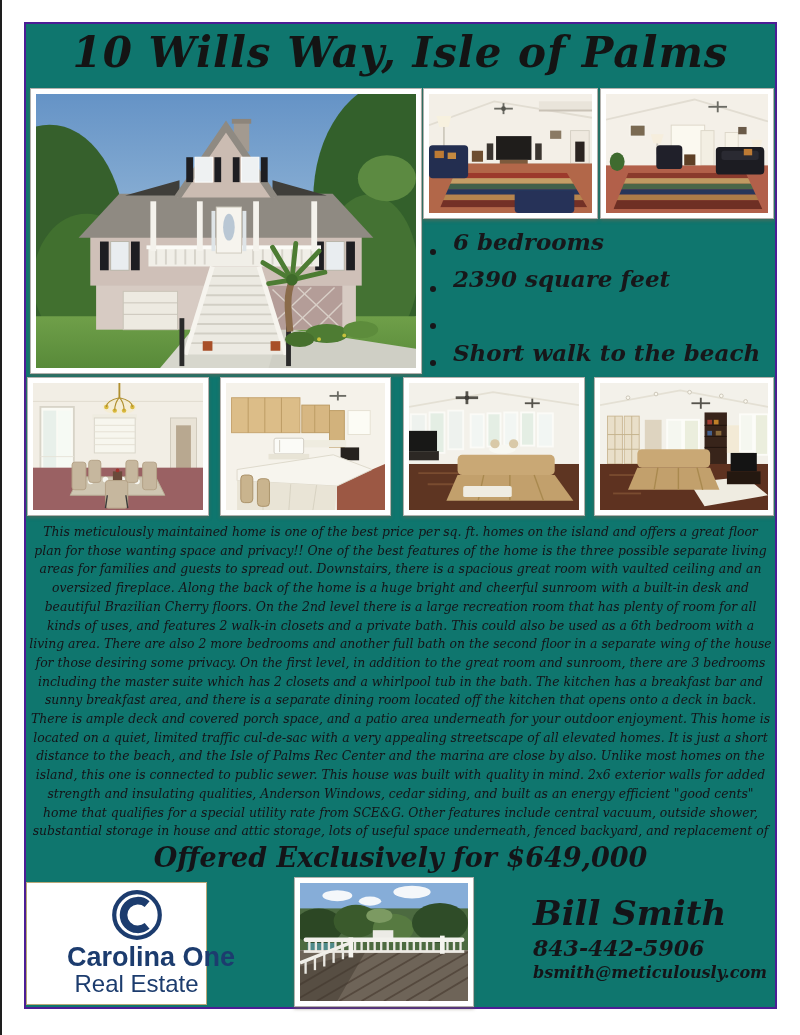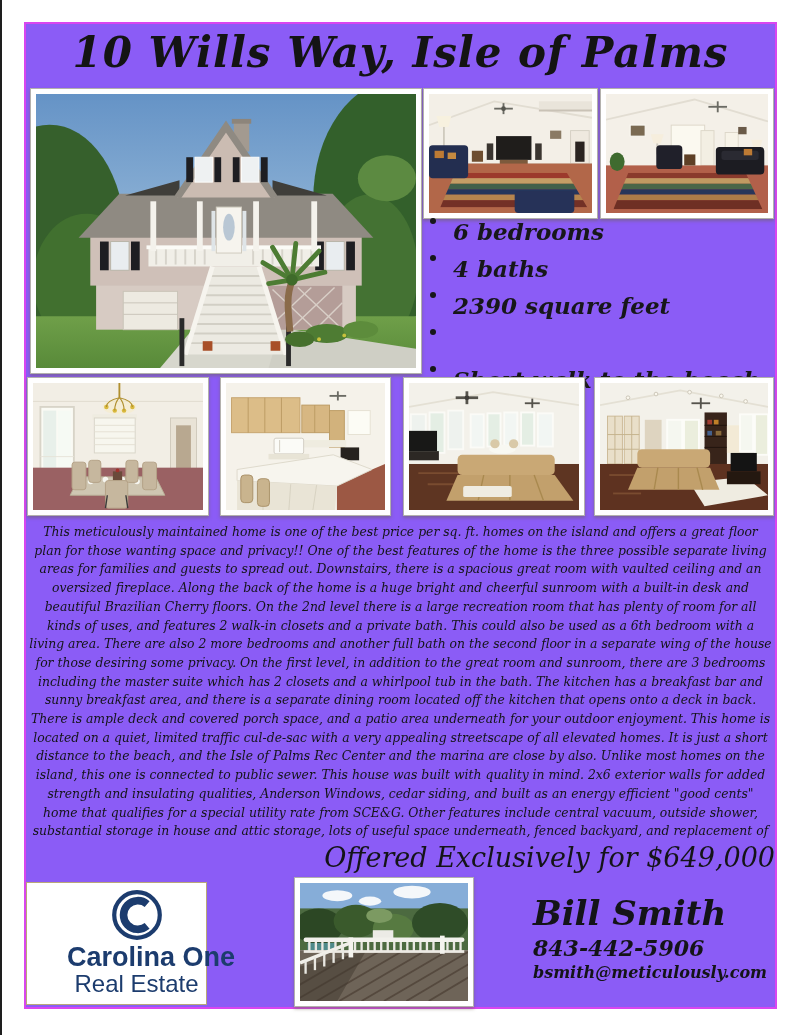--- a/index.html
+++ b/index.html
@@ -3,21 +3,21 @@
 <meta charset="utf-8">
 <style>
   html,body { margin:0; padding:0; }
   body {
     width:800px; height:1035px; background:#ffffff; position:relative;
     font-family:"DejaVu Serif", serif; overflow:hidden;
   }
   .scan-edge { position:absolute; left:0; top:0; width:2px; height:1035px; background:#1e1e1e; }
   .flyer {
     position:absolute; left:24px; top:22px; width:753px; height:987px;
-    box-sizing:border-box; background:#8b5cf6; border:2px solid #d946ef;
+    box-sizing:border-box; background:#0f766e; border:2px solid #4c1d95;
   }
   .title {
     position:absolute; left:0; right:0; top:4px; text-align:center;
     font-style:italic; font-weight:bold; font-size:42px; color:#141414; letter-spacing:1px;
     white-space:nowrap;
   }
   .photo {
     position:absolute; background:#ffffff; border:1px solid #b3b1ad;
     box-shadow:0 2px 3px rgba(110,100,80,.5); padding:5px; box-sizing:border-box;
   }
@@ -26,32 +26,32 @@
   .p-tr1  { left:397px; top:64px;  width:175px; height:131px; }
   .p-tr2  { left:574px; top:64px;  width:174px; height:131px; }
   .p-m1   { left:1px;   top:353px; width:182px; height:139px; }
   .p-m2   { left:194px; top:353px; width:171px; height:139px; }
   .p-m3   { left:377px; top:353px; width:182px; height:139px; }
   .p-m4   { left:568px; top:353px; width:180px; height:139px; }
   .p-deck { left:268px; top:853px; width:180px; height:130px; }
 
   .features { position:absolute; left:404px; top:194px; margin:0; padding:0; list-style:none; }
   .features li {
-    display:flex; align-items:flex-start; height:37px;
+    display:flex; align-items:flex-end; height:37px;
     font-style:italic; font-weight:bold; font-size:23px; color:#17171a; white-space:nowrap;
   }
   .dot { width:6px; height:6px; border-radius:50%; background:#17171a; margin-right:17px; flex:0 0 auto; }
 
   .description {
     position:absolute; left:3px; top:499px; width:743px; height:320px; overflow:hidden;
     text-align:center; font-style:italic; font-size:12.4px; line-height:18.7px; color:#141418;
   }
   .price {
-    position:absolute; left:0; right:0; top:818px; text-align:right;
-    font-style:italic; font-weight:normal; font-size:27px; color:#141418;
+    position:absolute; left:0; right:0; top:818px; text-align:center;
+    font-style:italic; font-weight:bold; font-size:27px; color:#141418;
   }
 
   .logo-box {
     position:absolute; left:0; top:858px; width:181px; height:123px;
     background:#ffffff; border:1px solid #b9a878; box-sizing:border-box; text-align:center;padding-left:40px;
   }
   .logo-box svg { display:block; margin:5px auto 0; width:54px; height:54px; }
   .brand-name {
     font-family:"Liberation Sans", sans-serif; font-weight:bold;
     font-size:27px; line-height:30px; color:#1c3c6e; white-space:nowrap;
@@ -274,24 +274,20 @@
     </svg>
   </div>
 
   <ul class="features">
     <li>
         <span class="dot"></span>
         <span>6 bedrooms</span>
       </li>
     <li>
         <span class="dot"></span>
-        <span>4 baths</span>
-      </li>
-    <li>
-        <span class="dot"></span>
         <span>2390 square feet</span>
       </li>
     <li>
         <span class="dot"></span>
       </li>
     <li>
         <span class="dot"></span>
         <span>Short walk to the beach</span>
       </li>
   </ul>

